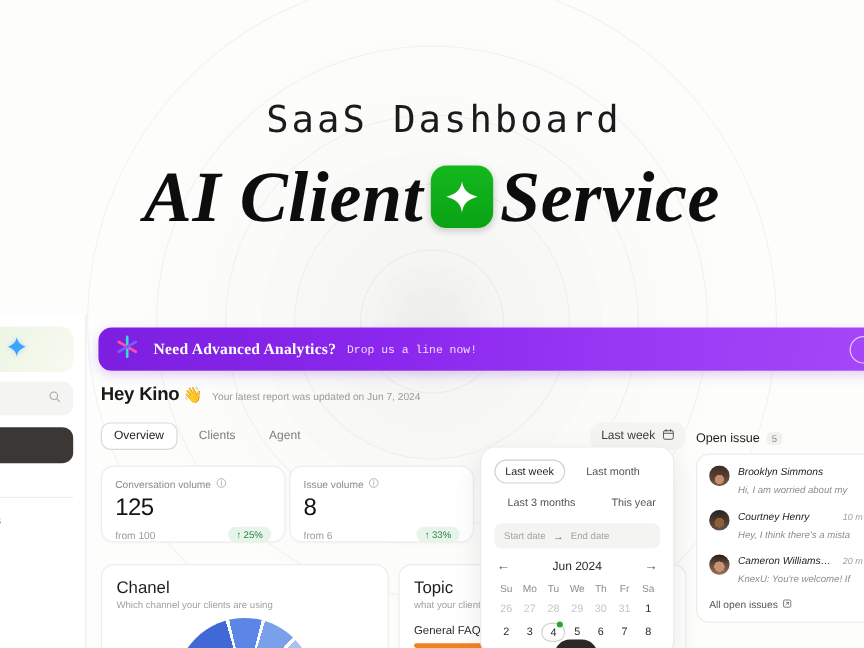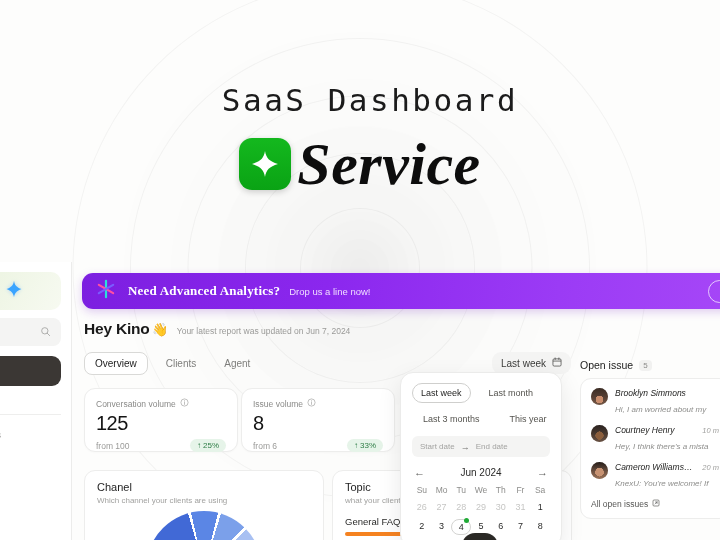--- a/index.html
+++ b/index.html
@@ -153,20 +153,21 @@
     font-size: 13px;
     color: #ffffff;
     letter-spacing: .2px;
     white-space: nowrap;
   }
   .banner-sub {
     margin-left: 9px;
     font-size: 9.5px;
     color: #f0ddff;
     white-space: nowrap;
+    font-family: Liberation Mono, monospace;
   }
   .banner-btn {
     margin-left: auto;
     border: 1px solid rgba(255,255,255,.7);
     border-radius: 14px;
     color: #fff;
     font-size: 10px;
     padding: 5px 13px;
     white-space: nowrap;
     background: transparent;
@@ -275,21 +276,21 @@
     position: absolute;
     left: 332px; top: 208px;
     width: 240px; height: 120px;
     background: #fff;
     border: 1px solid #ededec;
     border-radius: 11px;
     padding: 10px 12px;
     overflow: hidden;
   }
   .card-title {
-    font-size: 11px; color: #1e1e1e; font-weight: 500;
+    font-size: 14px; color: #1e1e1e; font-weight: 500;
   }
   .card-sub {
     margin-top: 3px;
     font-size: 8px; color: #a2a2a0;
   }
   .donut-wrap {
     position: relative;
     margin: 6px auto 0;
     width: 116px; height: 58px;
     overflow: hidden;
@@ -458,20 +459,21 @@
     <div class="ring r5"></div>
     <div class="ring r4"></div>
     <div class="ring r3"></div>
     <div class="ring r2"></div>
     <div class="ring r1"></div>
   </div>
 
   <div class="hero">
     <div class="hero-kicker">SaaS Dashboard</div>
     <div class="hero-title">
+      <span>AI Client</span>
       <span class="hero-badge">
         <svg width="30" height="30" viewBox="0 0 24 24" aria-hidden="true">
           <path d="M12 1.6 C12.9 7.2 15.4 9.9 22.4 12 C15.4 14.1 12.9 16.8 12 22.4 C11.1 16.8 8.6 14.1 1.6 12 C8.6 9.9 11.1 7.2 12 1.6 Z" fill="#ffffff"></path>
         </svg>
       </span>
       <span>Service</span>
     </div>
   </div>
 
   <div class="app">

